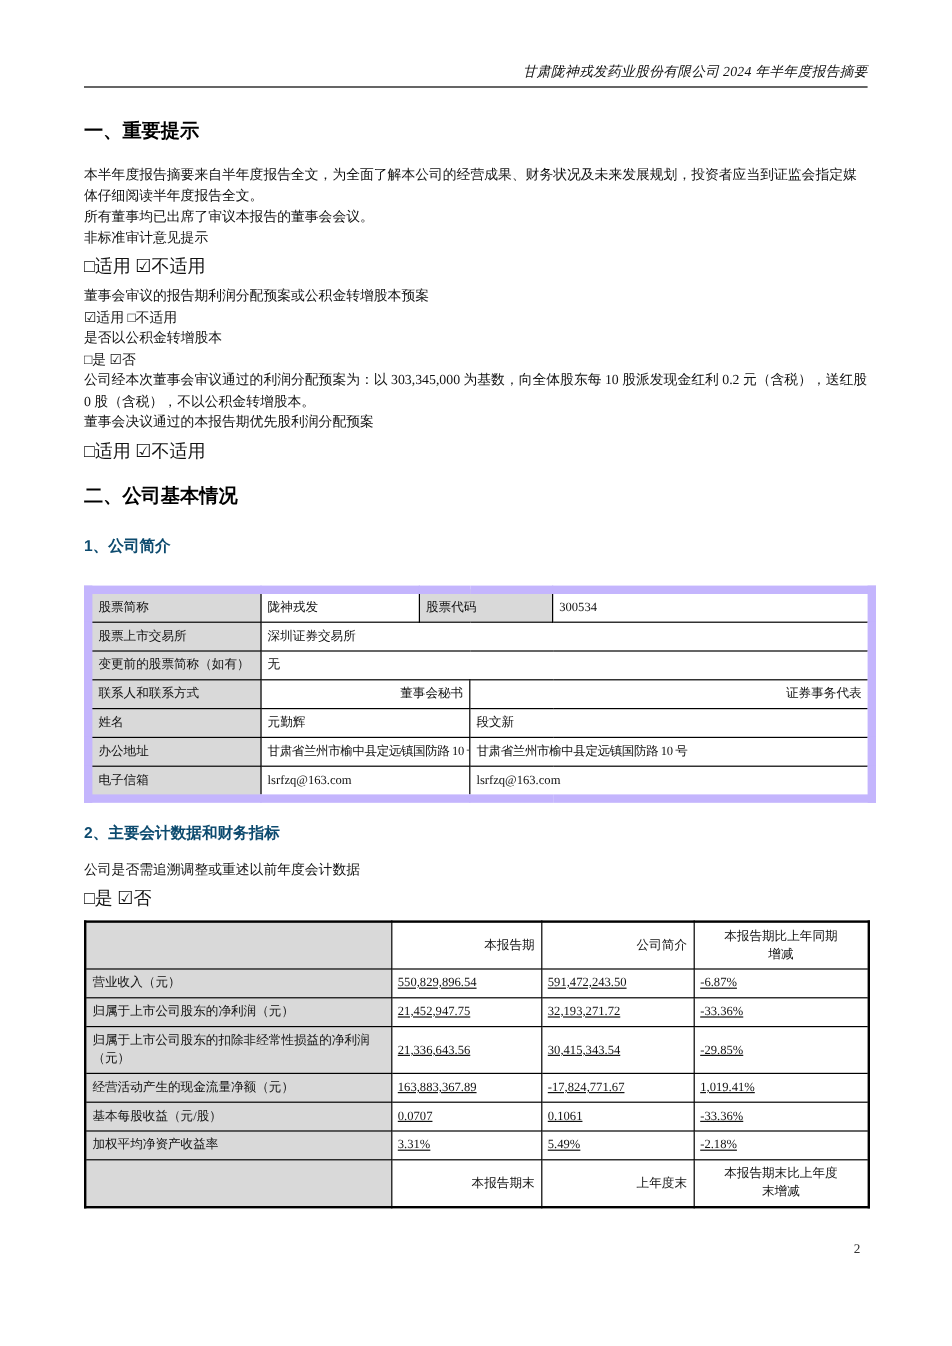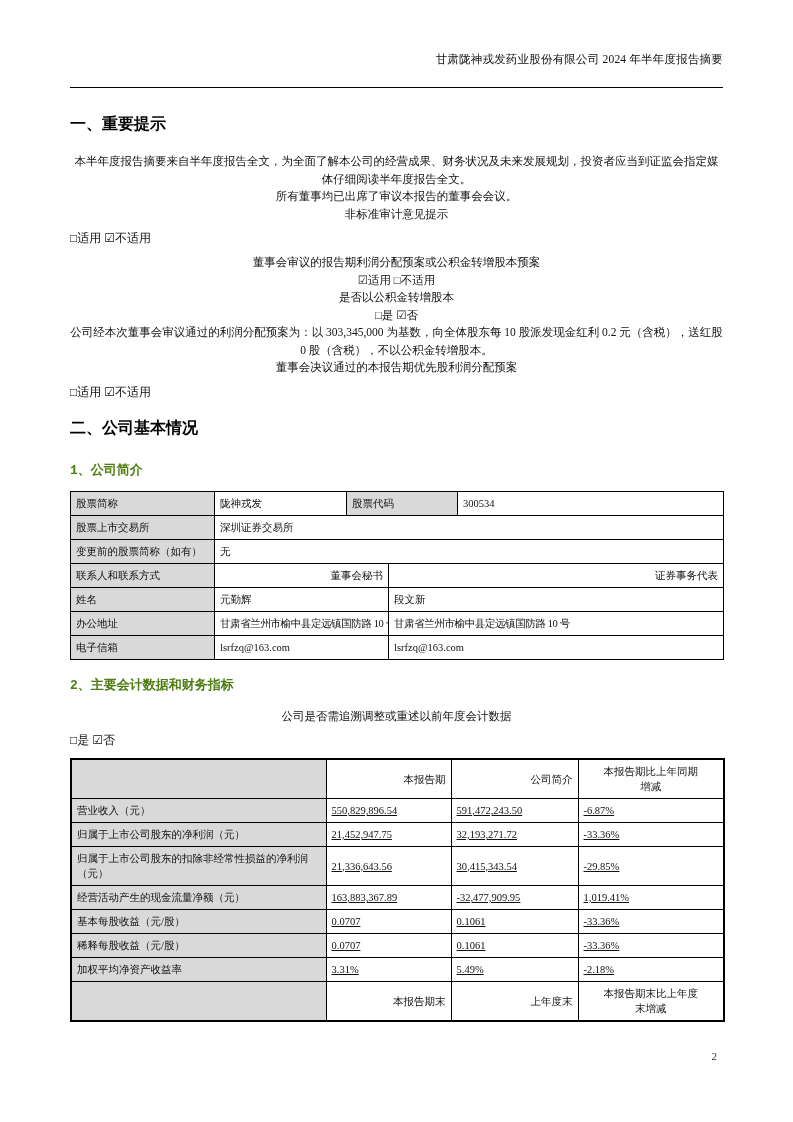--- a/index.html
+++ b/index.html
@@ -10,45 +10,46 @@
     margin: 0 auto;
     background: #ffffff;
     font-family: "Liberation Serif", "DejaVu Serif", serif;
     color: #1a1a1a;
     padding: 52px 70px 0 70px;
   }
   .doc-header {
     text-align: right;
     font-size: 11.5px;
     letter-spacing: .2px;
-    padding-bottom: 20px;
+    padding-bottom: 5px;
     border-bottom: 1px solid #000;
     color: #111;
+    font-style: italic;
   }
   .sec-title {
     font-family: Liberation Mono, monospace;
     font-weight: bold;
     font-size: 16px;
     margin-top: 26px;
     color: #000;
   }
   .sub-title {
-    font-family: Liberation Mono, monospace;
+    font-family: Liberation Sans, sans-serif;
     font-weight: bold;
     font-size: 13px;
     margin-top: 22px;
-    color: #4d7c0f;
-  }
-  .para, .line { font-size: 11.5px; line-height: 17.5px; color: #111; text-align: center; }
+    color: #0c4a6e;
+  }
+  .para, .line { font-size: 11.5px; line-height: 17.5px; color: #111; }
   .para { margin-top: 18px; }
-  .checkline { font-size: 12px; line-height: 15px; margin: 8px 0; color: #111; }
+  .checkline { font-size: 15px; line-height: 15px; margin: 8px 0; color: #111; }
   .gap-top { margin-top: 8px; }
 
   table { border-collapse: collapse; table-layout: fixed; width: 653px; }
-  .tbl { margin-top: 12px; border: 1px solid #c4b5fd; }
+  .tbl { margin-top: 24px; border: 7px solid #c4b5fd; }
   .tbl td {
     border: 1px solid #000;
     font-size: 10.5px;
     line-height: 15px;
     padding: 4px 5px;
     vertical-align: middle;
     color: #111;
   }
   .lab { background: #d9d9d9; }
   .ctr { text-align: right; }
@@ -172,31 +173,25 @@
     </tr>
     <tr>
       <td class="lab">归属于上市公司股东的扣除非经常性损益的净利润（元）</td>
       <td class="num">21,336,643.56</td>
       <td class="num">30,415,343.54</td>
       <td class="num">-29.85%</td>
     </tr>
     <tr>
       <td class="lab">经营活动产生的现金流量净额（元）</td>
       <td class="num">163,883,367.89</td>
-      <td class="num">-32,477,909.95</td>
+      <td class="num">-17,824,771.67</td>
       <td class="num">1,019.41%</td>
     </tr>
     <tr>
       <td class="lab">基本每股收益（元/股）</td>
-      <td class="num">0.0707</td>
-      <td class="num">0.1061</td>
-      <td class="num">-33.36%</td>
-    </tr>
-    <tr>
-      <td class="lab">稀释每股收益（元/股）</td>
       <td class="num">0.0707</td>
       <td class="num">0.1061</td>
       <td class="num">-33.36%</td>
     </tr>
     <tr>
       <td class="lab">加权平均净资产收益率</td>
       <td class="num">3.31%</td>
       <td class="num">5.49%</td>
       <td class="num">-2.18%</td>
     </tr>

